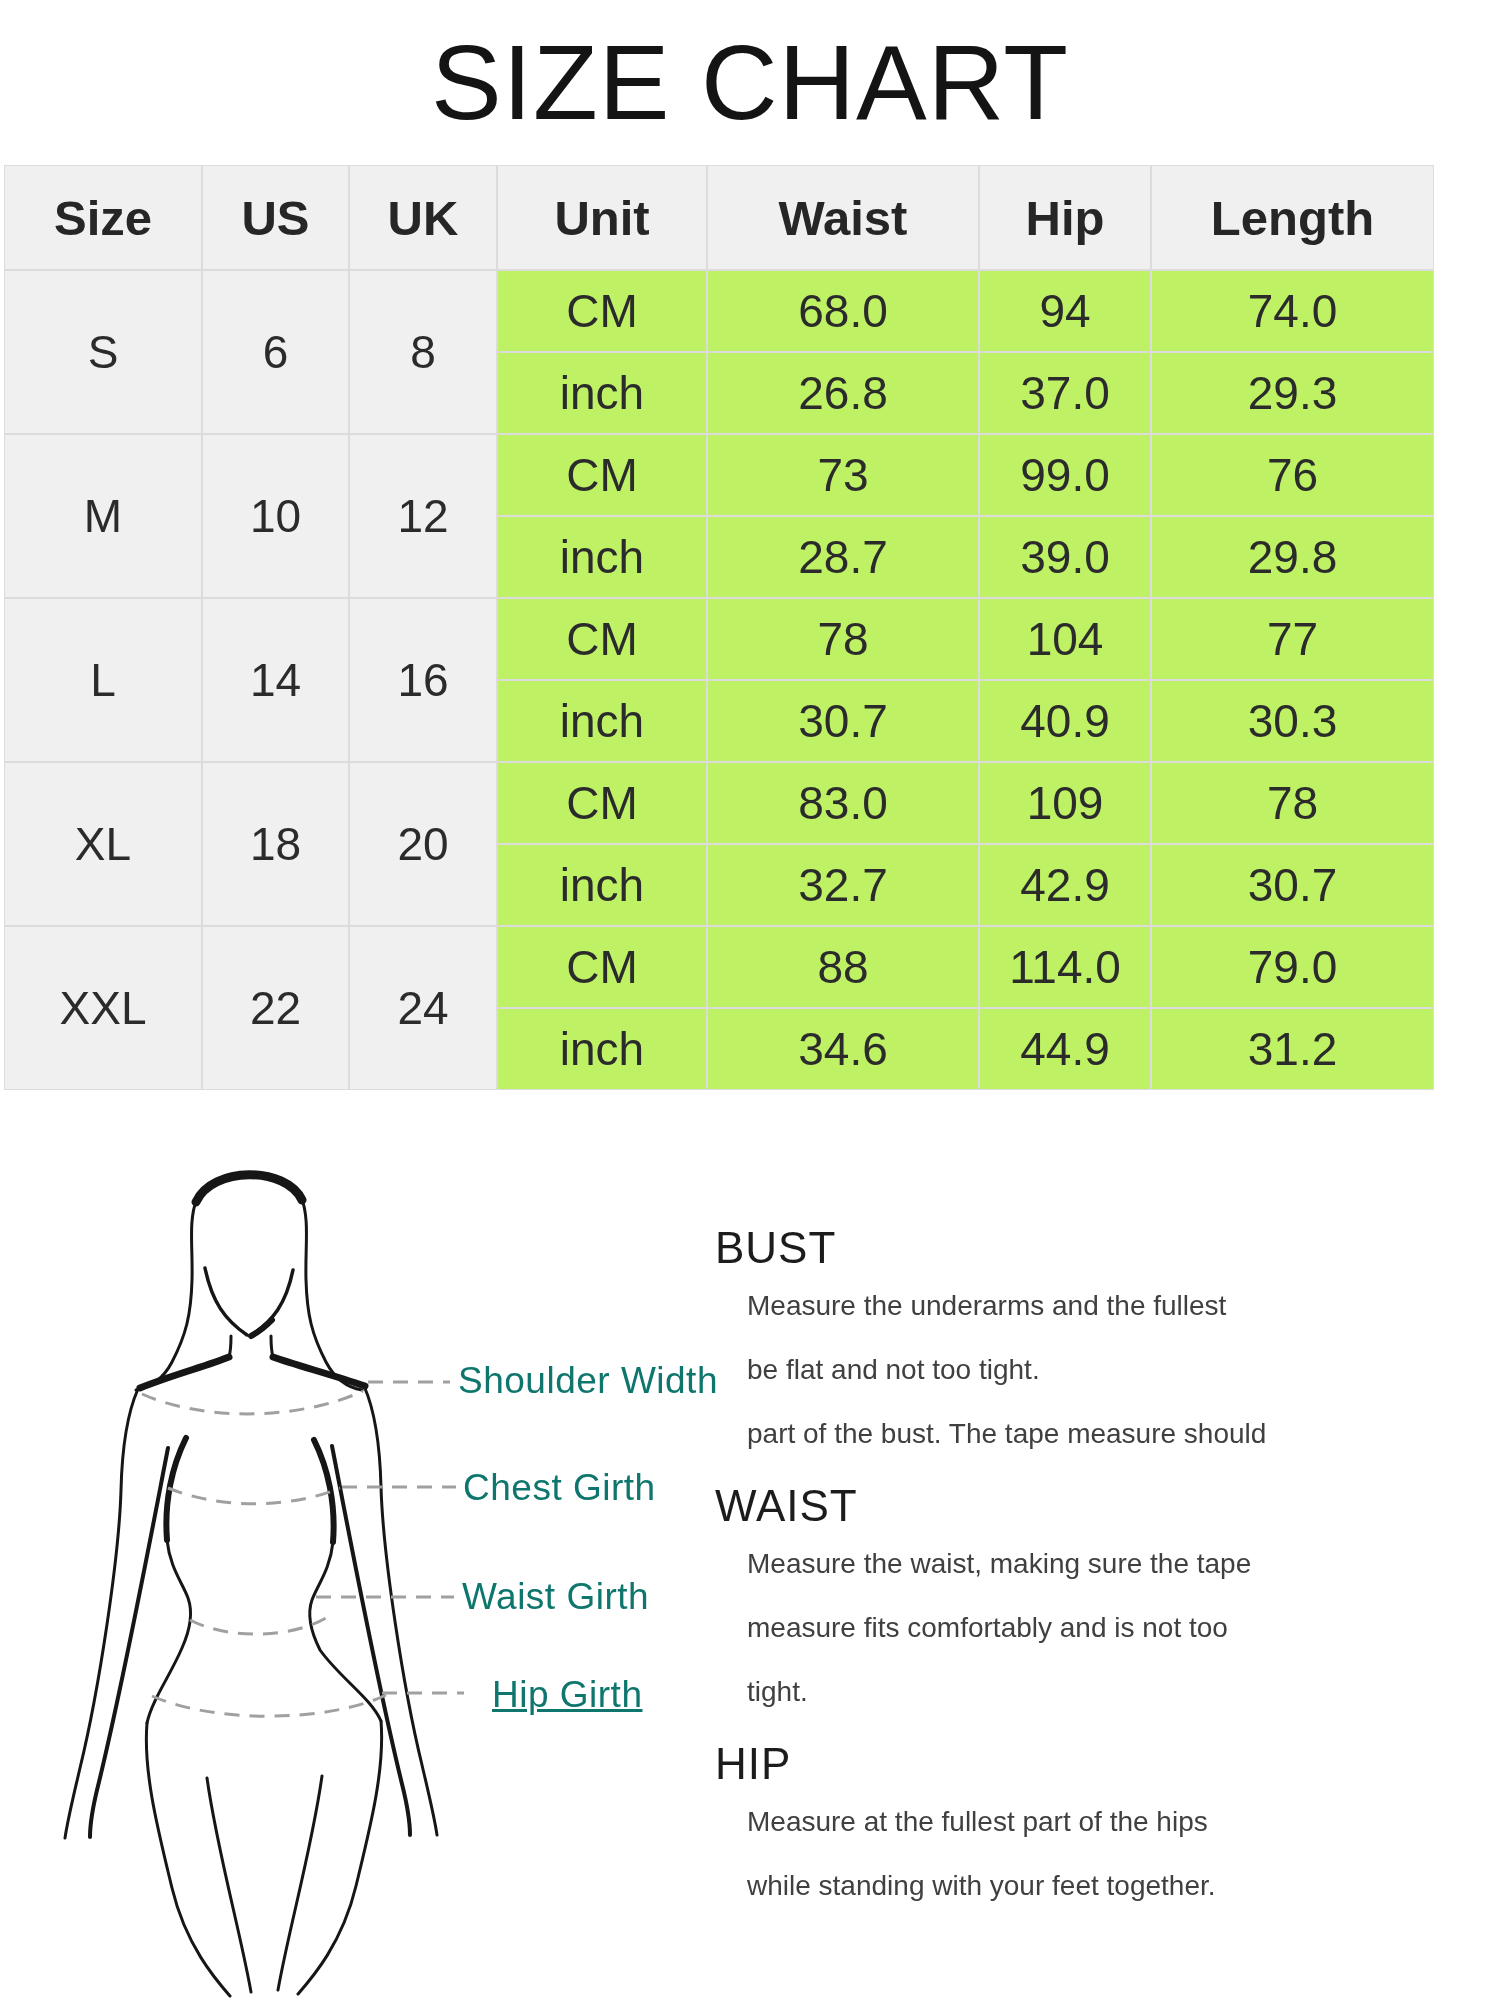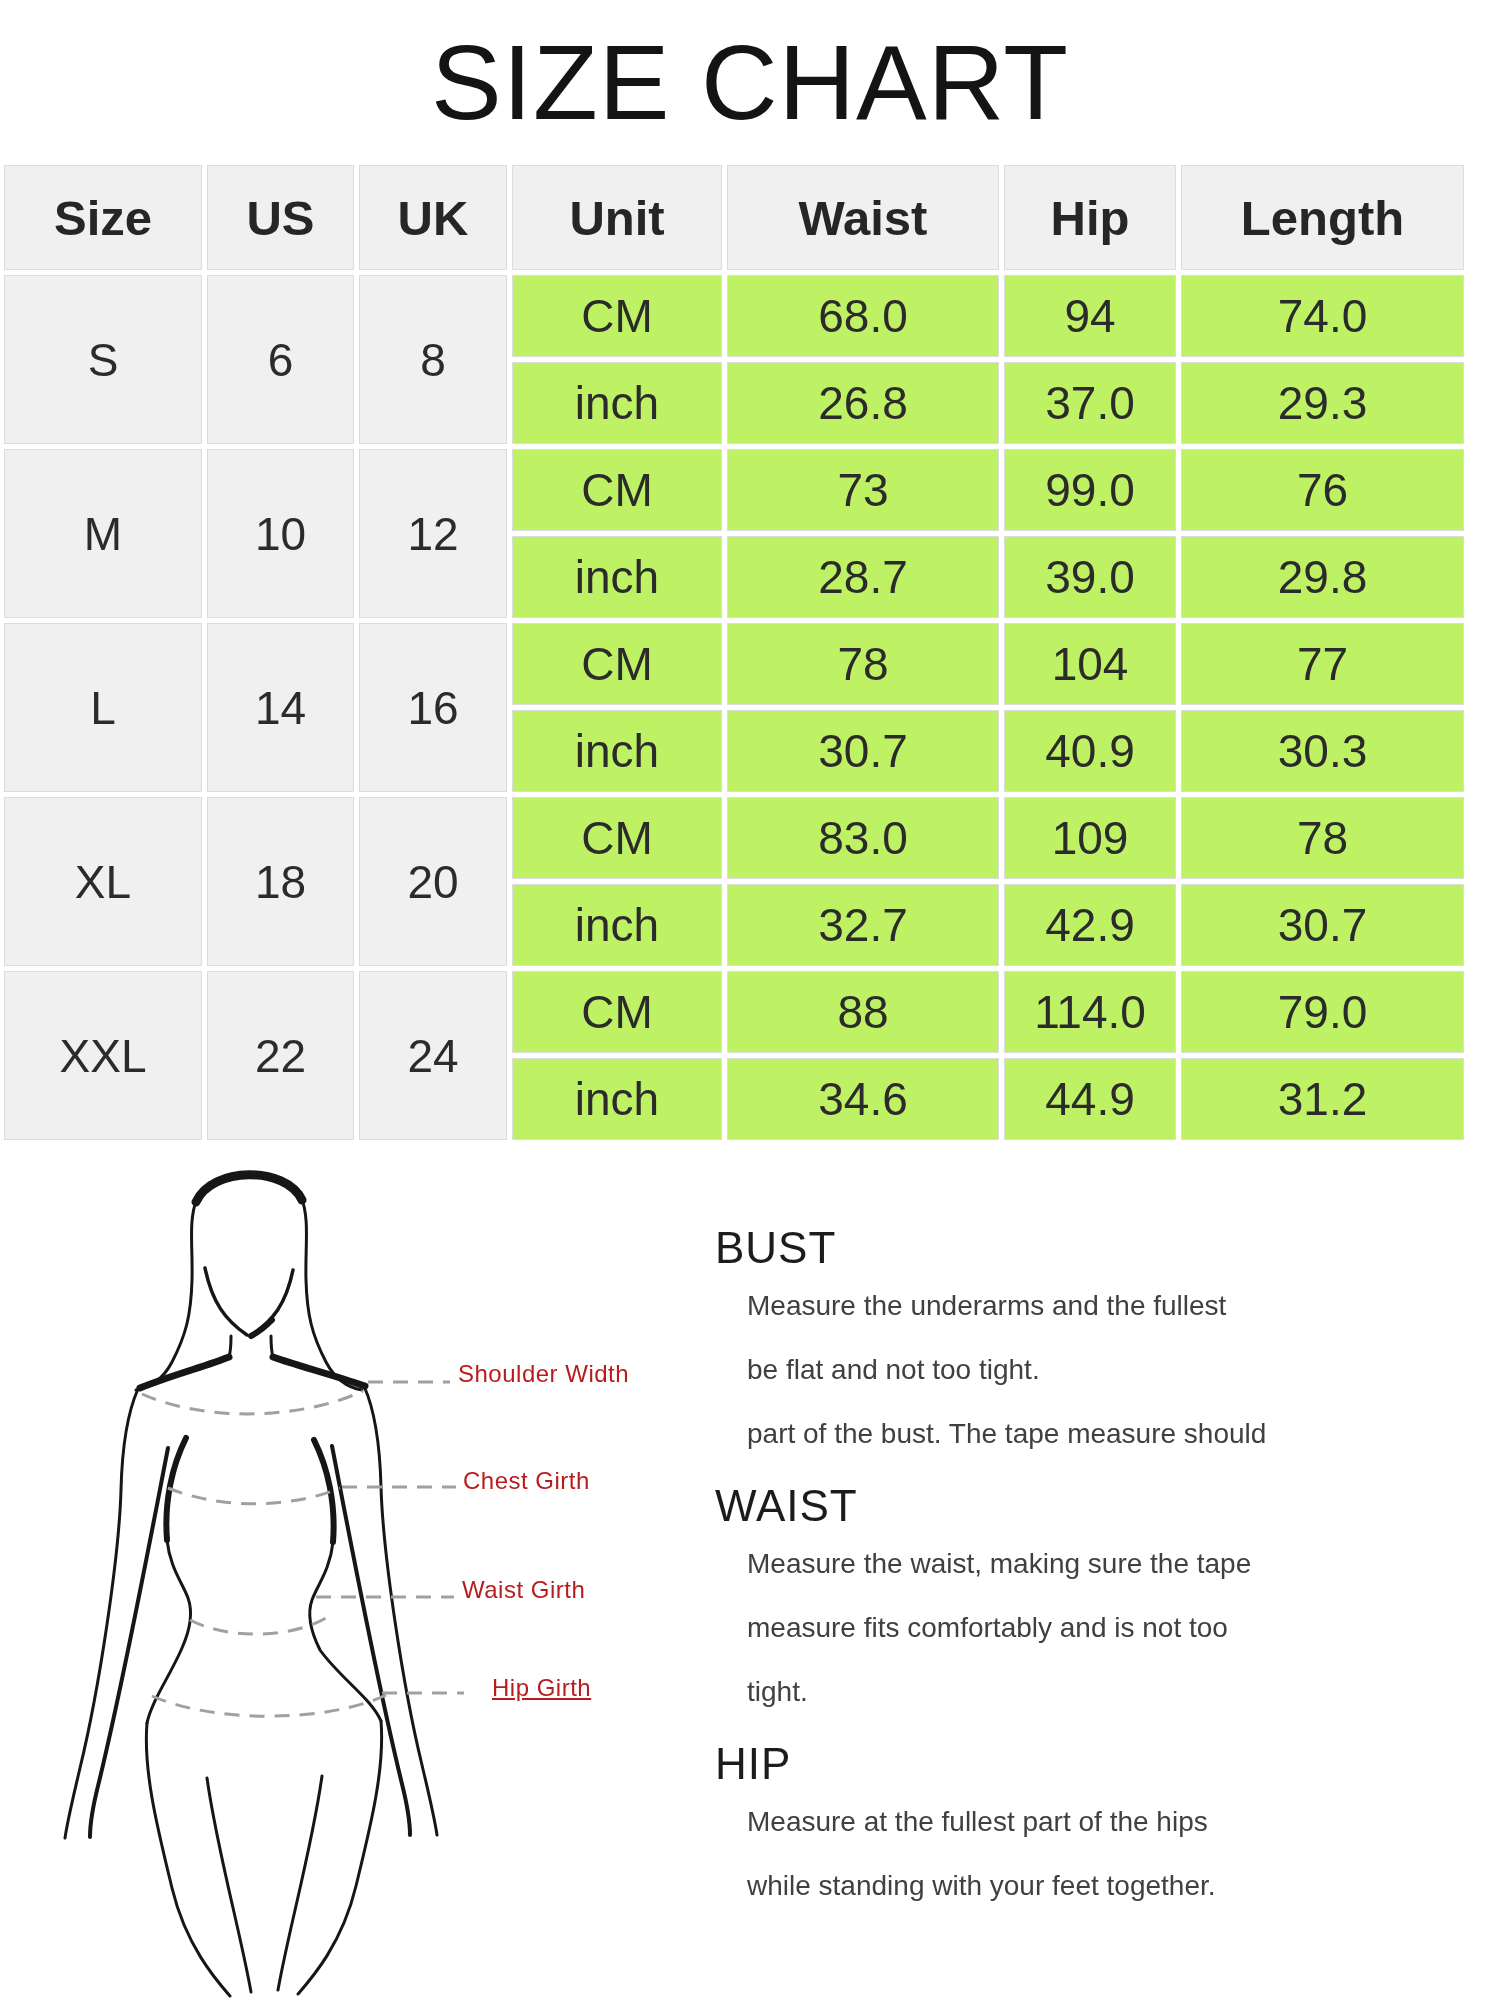--- a/index.html
+++ b/index.html
@@ -8,33 +8,33 @@
 
   
   .page-title{position:absolute;top:22px;left:0;width:1500px;text-align:center;
               font-size:106px;font-weight:400;letter-spacing:1px;color:#141414;}
 
   
   .size-table{position:absolute;left:4px;top:165px;width:1391px;
               display:grid;
               grid-template-columns:198px 147px 148px 210px 272px 172px 283px;
               grid-template-rows:105px repeat(10,82px);
-              gap:5px;}
+              }
   .cell{border:1px solid #dcdcdc;display:flex;align-items:center;justify-content:center;
         font-size:46px;color:#2b2b2b;}
   .cell.gray{background:#f0f0f0;}
   .cell.white{background:#bef264;}
   .cell.hdr{font-weight:700;font-size:49px;color:#262626;background:#f0f0f0;}
   .span2{grid-row:span 2;}
 
   
   .figure-svg{position:absolute;left:0;top:1150px;width:700px;height:850px;}
 
   
-  .meas-label{position:absolute;font-size:24px;color:#b91c1c;letter-spacing:0.5px;white-space:nowrap;}
+  .meas-label{position:absolute;font-size:37px;color:#0f766e;letter-spacing:0.5px;white-space:nowrap;}
   #lbl-shoulder{left:458px;top:1360px;}
   #lbl-chest{left:463px;top:1467px;}
   #lbl-waist{left:462px;top:1576px;}
   #lbl-hip{left:492px;top:1674px;text-decoration:underline;}
 
   
   .howto{position:absolute;left:715px;top:1222px;width:740px;}
   .howto h3{margin:0;padding:0;font-size:44px;font-weight:400;color:#1c1c1c;line-height:52px;letter-spacing:1px;}
   .howto .para{margin:0 0 14px 0;}
   .howto .line{font-size:28px;line-height:64px;color:#404040;white-space:nowrap;margin-left:32px;}

